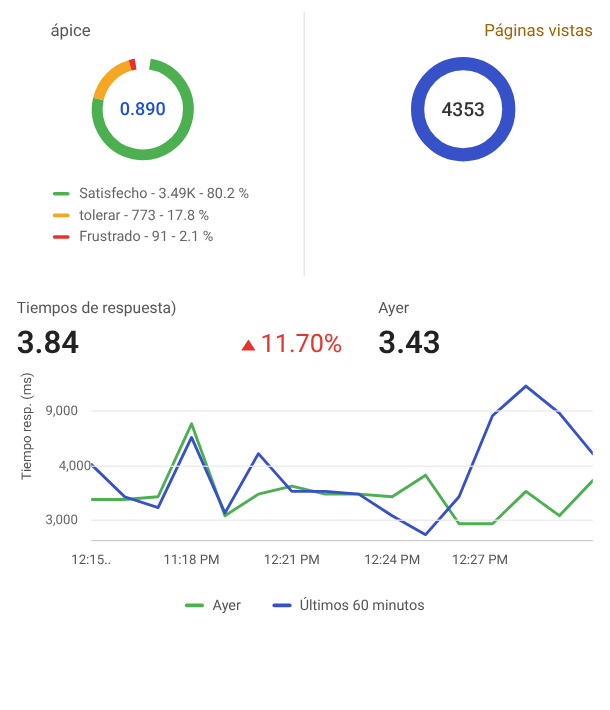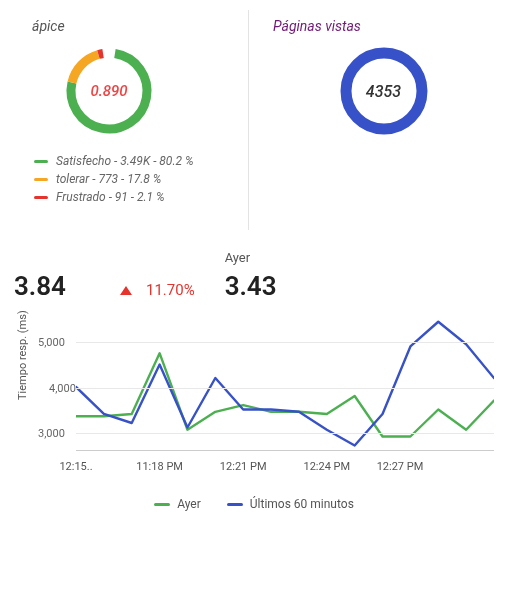--- a/index.html
+++ b/index.html
@@ -8,61 +8,60 @@
     background: #fff;
     font-family: -apple-system, BlinkMacSystemFont, "Segoe UI", Roboto, Arial, sans-serif;
     color: #333;
     width: 508px;
     height: 592px;
     overflow: hidden;
   }
   .panel-top {
     display: flex;
     height: 230px;
-    padding: 10px 14px 0 4px;
+    padding: 10px 14px 0 14px;
     box-sizing: border-box;
-    font-style: italic;
   }
   .left-col, .right-col {
     flex: 0 0 50%;
     box-sizing: border-box;
   }
   .left-col {
     border-right: 1px solid #e3e3e3;
     padding-right: 8px;
   }
   .right-col {
     padding-left: 24px;
   }
   .sec-title {
     font-size: 14px;
     color: #555;
     margin: 8px 0 10px 28px;
   }
   .rt-title {
     font-size: 14px;
-    color: #701a75;
+    color: #a16207;
     margin: 8px 0 10px 0;
-    text-align: left;
+    text-align: right;
   }
   .donut-wrap {
     position: relative;
     width: 94px;
     height: 94px;
     margin-left: 58px;
   }
   .donut-center {
     position: absolute;
     top: 0; left: 0; right: 0; bottom: 0;
     display: flex;
     align-items: center;
     justify-content: center;
     font-size: 15px;
     font-weight: 500;
-    color: #ef4444;
+    color: #1d4ed8;
   }
   .legend {
     margin-top: 14px;
   }
   .legend-row {
     display: flex;
     align-items: center;
     font-size: 12px;
     color: #666;
     line-height: 18px;
@@ -108,26 +107,26 @@
     color: #555;
     margin-bottom: 6px;
   }
   .rt-value {
     font-size: 26px;
     font-weight: 600;
     color: #222;
   }
   .delta {
     color: #e5342e;
-    font-size: 15px;
+    font-size: 21px;
     display: flex;
     align-items: center;
     margin-left: 24px;
     margin-bottom: 2px;
-    gap: 14px;
+    gap: 4px;
   }
   .delta-arrow {
     width: 0; height: 0;
     border-left: 6px solid transparent;
     border-right: 6px solid transparent;
     border-bottom: 9px solid #e5342e;
   }
   .rt-block-right .rt-label { margin-bottom: 6px; }
 
   .chart-area {
@@ -230,20 +229,21 @@
         <circle cx="47" cy="47" r="38" fill="none" stroke="#3751c8" stroke-width="11"></circle>
       </svg>
       <div class="ring2-center">4353</div>
     </div>
   </div>
 </div>
 
 <div class="panel-bottom">
   <div class="rt-header">
     <div class="rt-block">
+      <div class="rt-label">Tiempos de respuesta)</div>
       <div class="rt-value">3.84</div>
     </div>
     <div class="delta">
       <div class="delta-arrow"></div>
       <span>11.70%</span>
     </div>
     <div class="rt-block rt-block-right">
       <div class="rt-label">Ayer</div>
       <div class="rt-value">3.43</div>
     </div>
@@ -253,21 +253,21 @@
     <div class="yaxis-label">Tiempo resp. (ms)</div>
     <div class="plot" id="plot">
       <svg id="line-svg" width="100%" height="100%" preserveAspectRatio="none" viewBox="0 0 420 136">
           <path d="M0.0 102.0 L28.0 102.0 L56.0 99.7 L84.0 38.5 L112.0 115.6 L140.0 97.5 L168.0 90.7 L196.0 97.5 L224.0 97.5 L252.0 99.7 L280.0 81.6 L308.0 122.4 L336.0 122.4 L364.0 95.2 L392.0 115.6 L420.0 86.1" fill="none" stroke="#4caf50" stroke-width="2.4" stroke-linejoin="round" stroke-linecap="round"></path>
           <path d="M0.0 72.5 L28.0 99.7 L56.0 108.8 L84.0 49.9 L112.0 113.3 L140.0 63.5 L168.0 95.2 L196.0 95.2 L224.0 97.5 L252.0 115.6 L280.0 131.5 L308.0 99.7 L336.0 31.7 L364.0 6.8 L392.0 29.5 L420.0 63.5" fill="none" stroke="#3751c8" stroke-width="2.4" stroke-linejoin="round" stroke-linecap="round"></path>
         </svg>
     <div class="grid-line" style="top: 117.867px;"></div><div class="grid-line" style="top: 72.5333px;"></div><div class="grid-line" style="top: 27.2px;"></div></div>
     <div id="yticks-host">
         <div class="ytick" style="top: 117.867px; left: 6px; position: absolute;">3,000</div>
         <div class="ytick" style="top: 72.5333px; left: 6px; position: absolute; margin-left: 11px;">4,000</div>
-        <div class="ytick" style="top: 27.2px; left: 6px; position: absolute;">5,000</div>
+        <div class="ytick" style="top: 27.2px; left: 6px; position: absolute;">9,000</div>
       </div>
     <div id="xticks-host"></div>
   <div class="xtick" style="left: 44px;">12:15..</div>
       <div class="xtick" style="left: 127.6px;">11:18 PM</div>
       <div class="xtick" style="left: 211.2px;">12:21 PM</div>
       <div class="xtick" style="left: 294.8px;">12:24 PM</div>
       <div class="xtick" style="left: 368px;">12:27 PM</div>
     </div>
 
   <div class="legend2">

